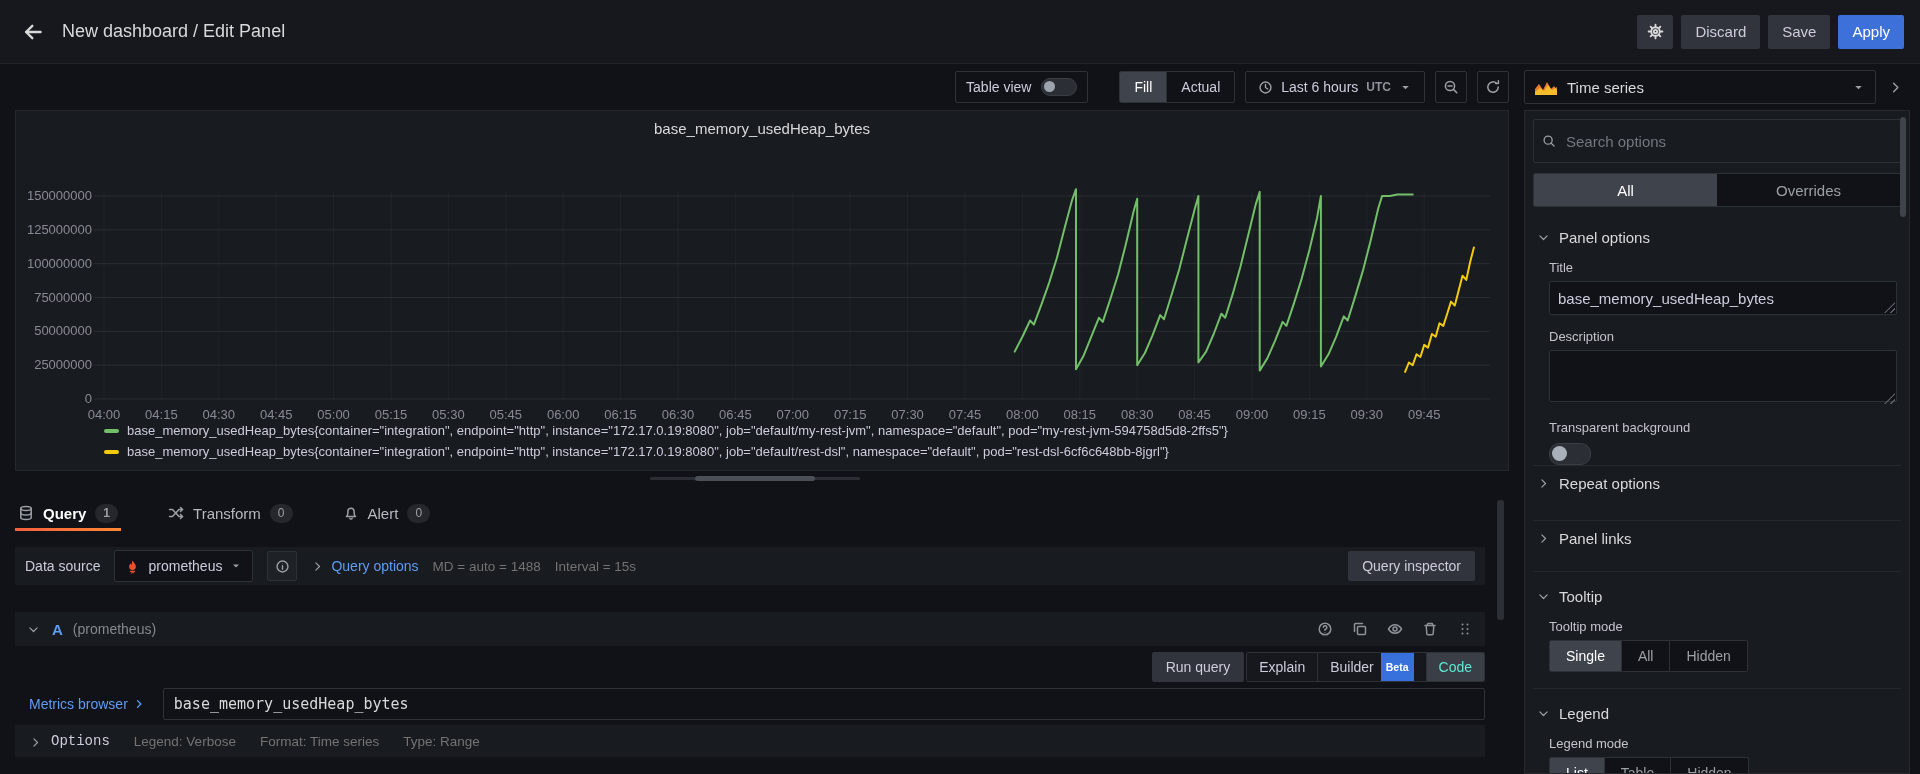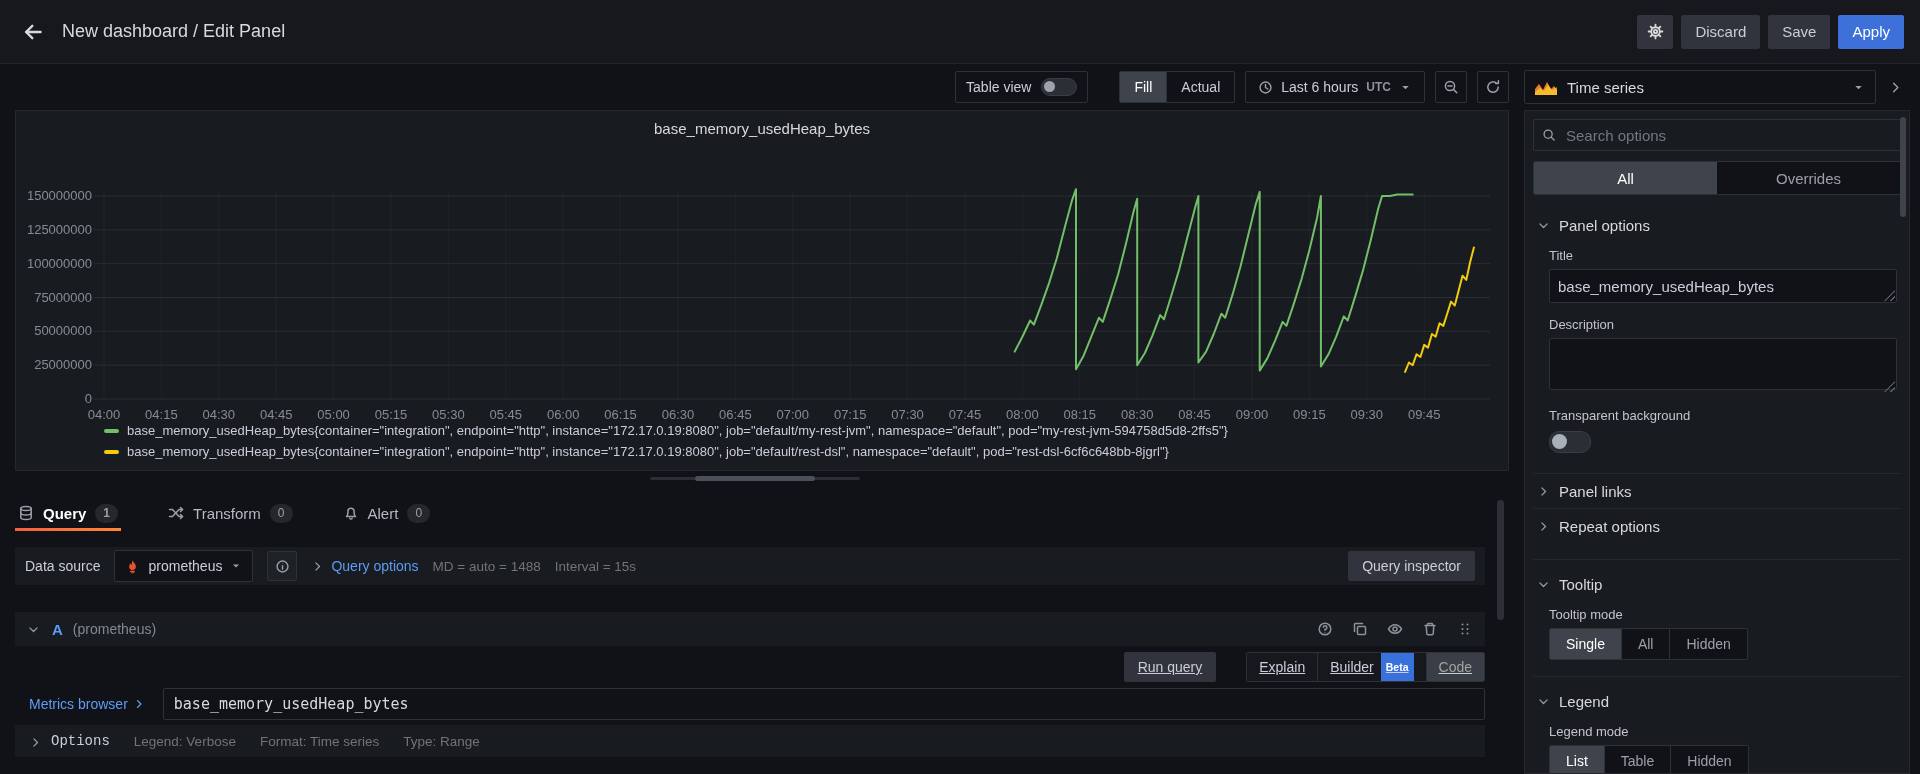--- a/index.html
+++ b/index.html
@@ -89,25 +89,25 @@
   
   .query-card-header{position:absolute;top:612px;left:15px;width:1470px;height:34px;background:#181b1f;
     display:flex;align-items:center;gap:10px;padding:0 10px;box-sizing:border-box;}
   .chev-btn{background:none;border:none;padding:2px;display:flex;cursor:pointer;}
   .refid{color:var(--c-link,#5e9cf5);font-size:15px;font-weight:bold;}
   .dshint{color:#85888f;font-size:14px;}
   .hdr-icons{margin-left:auto;display:flex;gap:15px;align-items:center;}
   .icon-ghost{background:none;border:none;padding:2px;cursor:pointer;display:flex;opacity:.9;}
 
   .query-actions{position:absolute;top:652px;left:15px;width:1470px;display:flex;justify-content:flex-end;
-    align-items:flex-end;gap:30px;text-decoration:underline;}
+    align-items:flex-end;gap:2px;}
   .explain-group{display:flex;border:1px solid #2c3235;border-radius:2px;overflow:hidden;height:30px;box-sizing:border-box;}
   .xseg{display:flex;align-items:center;padding:0 12px;font-size:14px;color:#ccccdc;background:#16181d;border:none;cursor:pointer;}
   .xseg + .xseg{border-left:1px solid #2c3235;}
-  .xseg.selected{background:#3a3e46;color:#a3a3a3;}
+  .xseg.selected{background:#3a3e46;color:#5eead4;}
   .beta{margin-left:7px;background:var(--c-beta_badge,#3871dc);color:#fff;font-size:10.5px;
     padding:18px 5px;border-radius:2px;font-weight:bold;}
 
   .metrics-row{position:absolute;top:688px;left:15px;width:1470px;height:32px;display:flex;align-items:center;gap:12px;}
   .metrics-link{display:flex;align-items:center;gap:5px;cursor:pointer;padding-left:14px;background:none;border:none;}
   .query-input{flex:1;height:32px;background:#111217;border:1px solid #2c3235;border-radius:2px;color:#d8d9da;
     font-family:"DejaVu Sans Mono",monospace;font-size:15px;padding:0 10px;box-sizing:border-box;outline:none;}
 
   .options-row{position:absolute;top:725px;left:15px;width:1470px;height:32px;background:#181b1f;
     display:flex;align-items:center;gap:24px;padding:0 14px;box-sizing:border-box;}
@@ -121,21 +121,21 @@
   .picker-row{display:flex;align-items:center;gap:4px;height:46px;}
   .panel-picker{flex:1;height:34px;border:1px solid #2c3235;border-radius:2px;background:#111217;
     display:flex;align-items:center;gap:10px;padding:0 10px;cursor:pointer;box-sizing:border-box;}
   .panel-picker .lbl{font-size:15px;color:#d8d9da;flex:1;text-align:left;}
   .collapse-btn{width:30px;height:34px;background:none;border:none;display:flex;align-items:center;justify-content:center;cursor:pointer;}
 
   .options-pane{position:absolute;left:0;top:46px;width:386px;height:664px;background:#181b1f;
     border:1px solid rgba(204,204,220,.08);box-sizing:border-box;padding:8px;overflow:hidden;}
   .pane-scroll-thumb{position:absolute;right:3px;top:6px;width:6px;height:100px;border-radius:3px;background:#3f434a;}
 
-  .search-wrap{height:32px;border:1px solid #2c3235;border-radius:2px;display:flex;align-items:center;
+  .search-wrap{height:44px;border:1px solid #2c3235;border-radius:2px;display:flex;align-items:center;
     padding:0 8px;gap:8px;box-sizing:border-box;}
   .search-input{flex:1;background:transparent;border:none;outline:none;color:#ccccdc;font-size:15px;}
   .search-input::placeholder{color:#737780;}
 
   .ab-tabs{margin-top:10px;height:34px;display:flex;border:1px solid #2c3235;border-radius:2px;overflow:hidden;background:#111217;box-sizing:border-box;}
   .ab{flex:1;display:flex;align-items:center;justify-content:center;font-size:15px;color:#9aa0a6;background:transparent;border:none;cursor:pointer;}
   .ab.selected{background:#3f434b;color:#fff;}
 
   .section{margin-top:22px;}
   .section.bordered{border-top:1px solid rgba(204,204,220,.08);padding-top:16px;margin-top:16px;}
@@ -508,31 +508,31 @@
           <div class="field-label">Description</div>
           <div class="input-wrap">
             <textarea class="text-input" spellcheck="false" style=""></textarea>
             <span class="grip"></span>
           </div>
           <div class="field-label">Transparent background</div>
           <div class="switch"></div>
         </div>
       </div>
 
+      <div class="collapsed-row">
+        <svg class="ic" width="13" height="13" viewBox="0 0 16 16">
+            <polyline points="6,3.5 10.5,8 6,12.5"></polyline>
+          </svg>
+        <span>Repeat options</span>
+      </div>
       <div class="collapsed-row first">
         <svg class="ic" width="13" height="13" viewBox="0 0 16 16">
             <polyline points="6,3.5 10.5,8 6,12.5"></polyline>
           </svg>
         <span>Panel links</span>
-      </div>
-      <div class="collapsed-row">
-        <svg class="ic" width="13" height="13" viewBox="0 0 16 16">
-            <polyline points="6,3.5 10.5,8 6,12.5"></polyline>
-          </svg>
-        <span>Repeat options</span>
       </div>
 
       <div class="section bordered">
         <div class="section-head">
           <svg class="ic" width="13" height="13" viewBox="0 0 16 16">
               <polyline points="3.5,6 8,10.5 12.5,6"></polyline>
             </svg>
           <span>Tooltip</span>
         </div>
         <div class="section-body">

